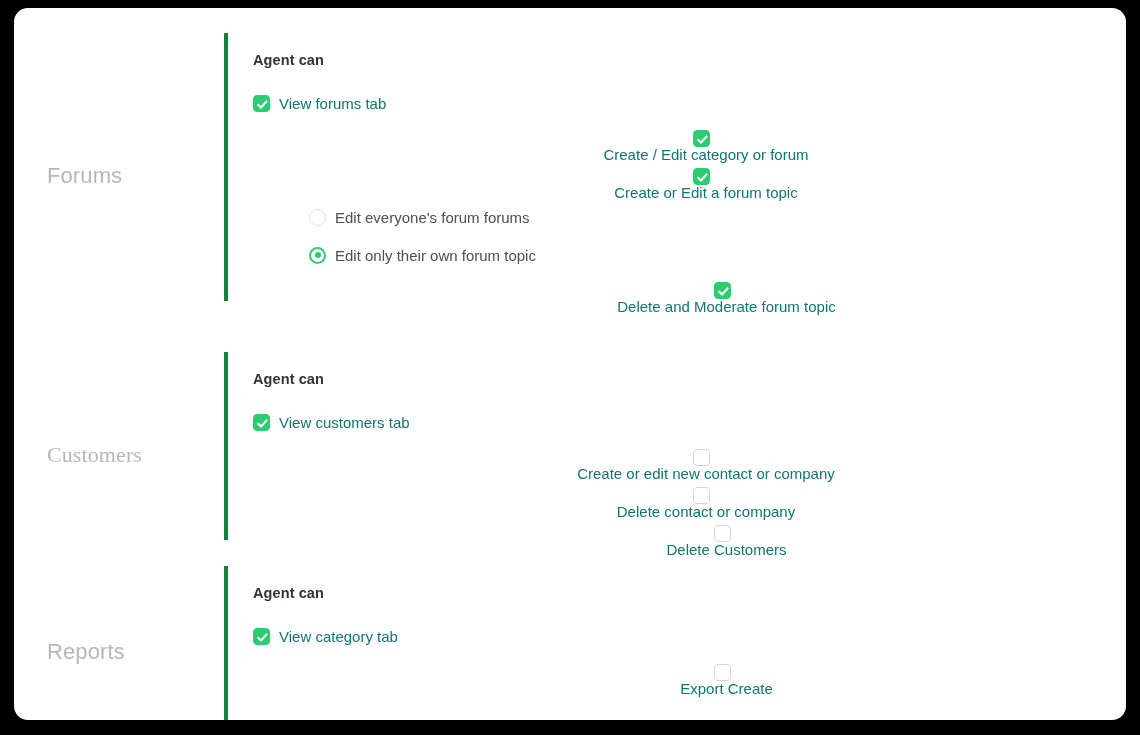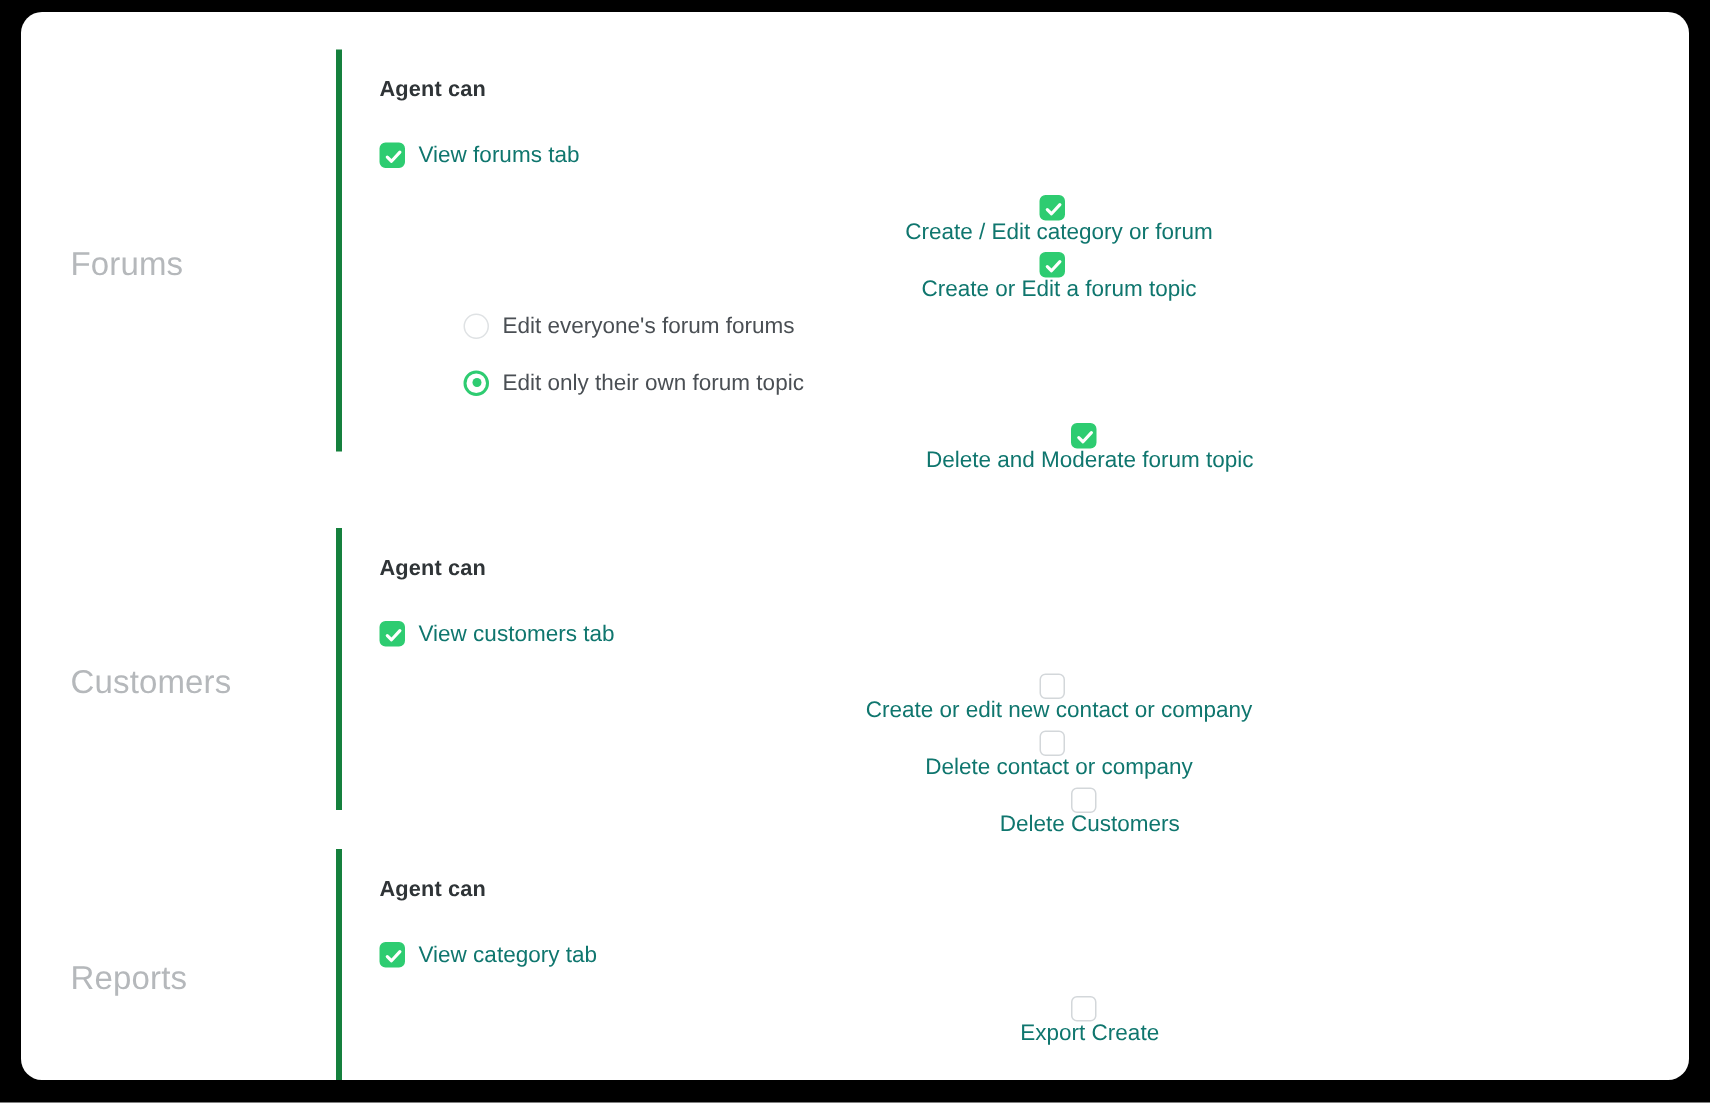--- a/index.html
+++ b/index.html
@@ -136,21 +136,21 @@
 
   #section-forums   { height: 317px; }
   #section-customers{ height: 241px; }
   #section-reports  { height: 154px; }
 
   #section-forums   .section-body { height: 268px; }
   #section-customers .section-body { height: 188px; }
   #section-reports  .section-body { height: 154px; }
 
   #section-forums   .section-title { padding-top: 18px; }
-  #section-customers .section-title { padding-top: 18px; }
+  #section-customers .section-title { padding-top: 18px; font-family: Liberation Serif, serif; }
   #section-reports  .section-title { padding-top: 18px; }
 </style>
 </head>
 <body>
 
 <div id="permissions-card">
 
   <div class="section" id="section-forums">
     <div class="section-title">Forums</div>
     <div class="section-body">

